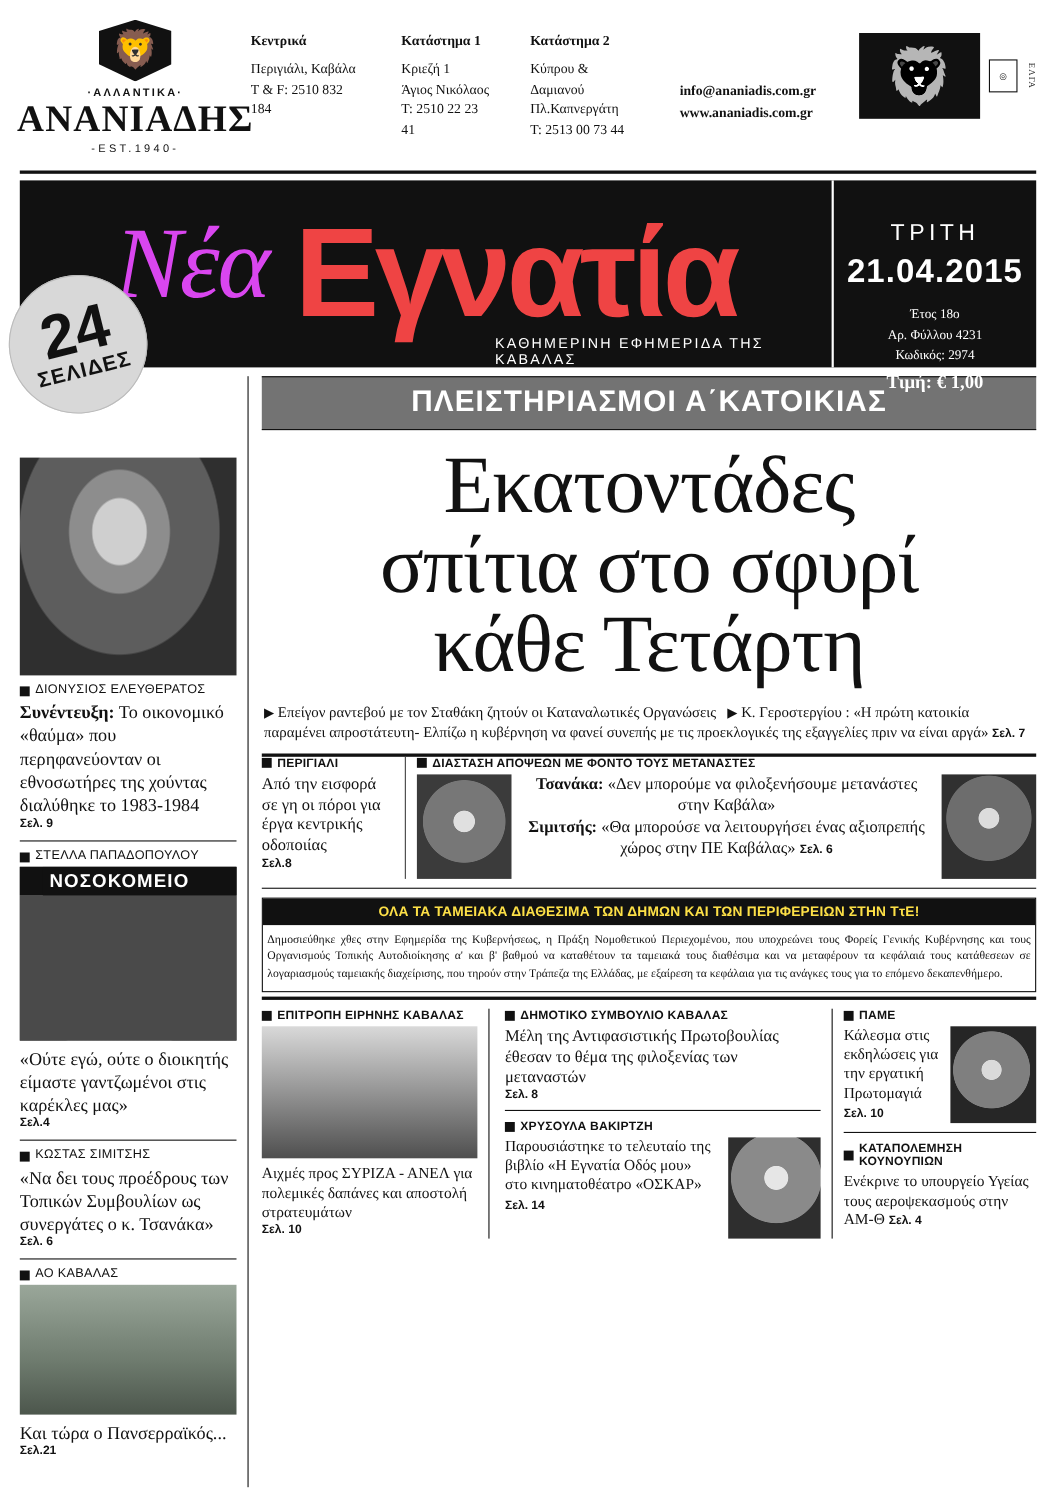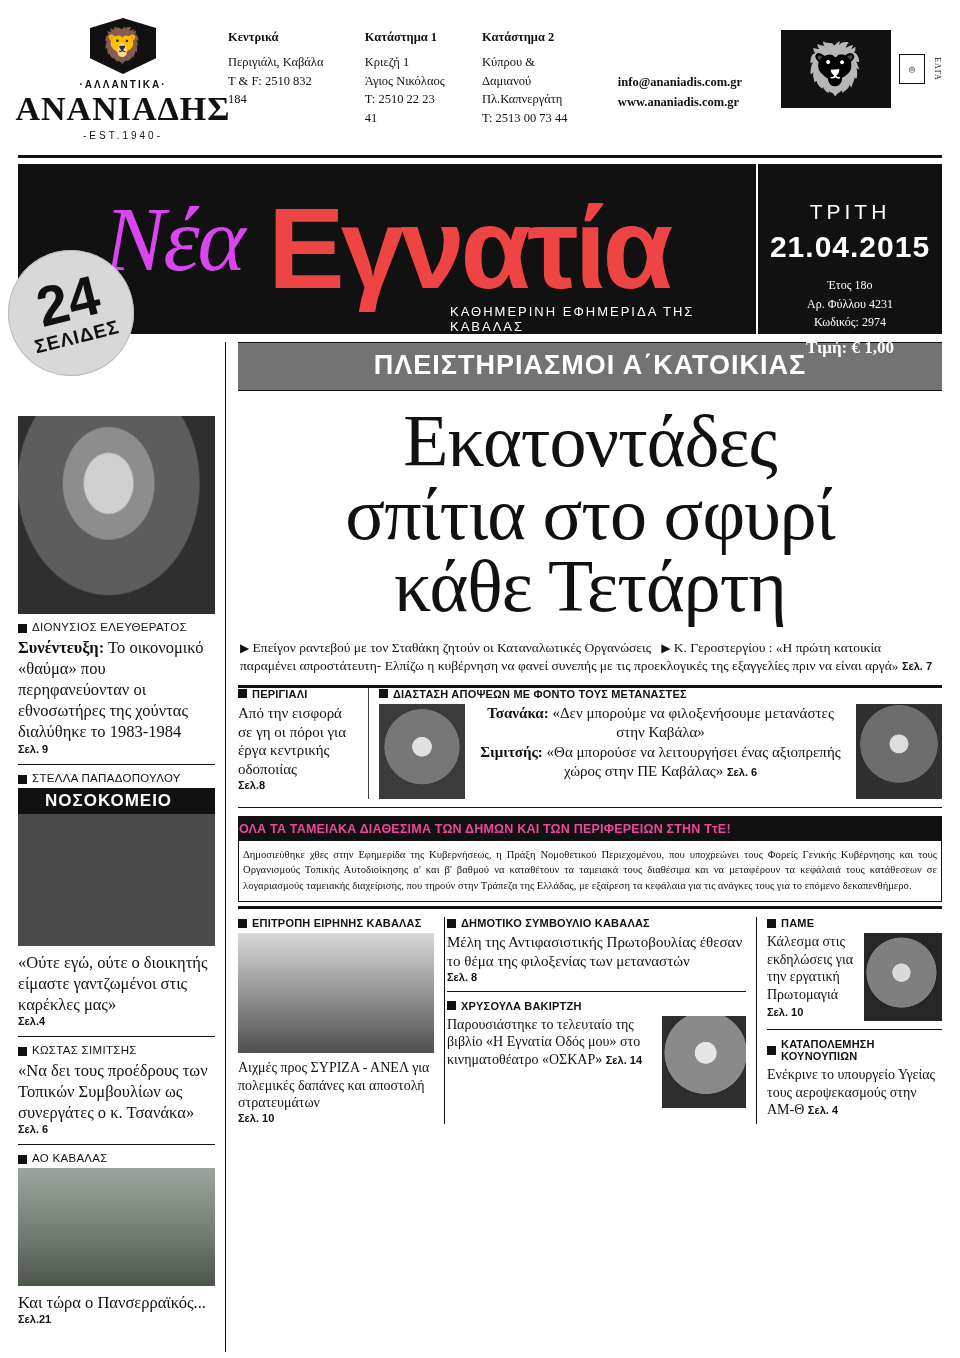--- a/index.html
+++ b/index.html
@@ -128,21 +128,21 @@
 
   .row { display:flex; gap:10px; }
   .hd-lbl {
     display:flex; align-items:center; gap:5px; font-family:"Liberation Sans",sans-serif;
     font-weight:bold; font-size:11px; letter-spacing:0.2px; margin-bottom:4px;
   }
   .txt { font-size:15px; line-height:1.25; }
   .txt.small { font-size:14px; }
 
   .black-strip {
-    background:#111; color:#ec4899; font-family:"Liberation Sans",sans-serif;
+    background:#111; color:#fde047; text-align:center; font-family:"Liberation Sans",sans-serif;
     font-weight:bold; font-size:12.5px; padding:5px 0; letter-spacing:0.2px;
   }
   .justified { font-size:10.6px; line-height:1.45; text-align:justify; padding:6px 4px 8px; }
   .ph-a { height:95px; background:radial-gradient(circle at 50% 45%, #e0e0e0 0 14%, #777 15% 55%, #3b3b3b 56% 100%); }
   .ph-b { height:95px; background:radial-gradient(circle at 50% 42%, #dcdcdc 0 13%, #6d6d6d 14% 55%, #303030 56% 100%); }
   .ph-c { height:120px; background:linear-gradient(#d9d9d9,#9b9b9b 45%,#4f4f4f); }
   .ph-d { height:92px; background:radial-gradient(circle at 52% 40%, #e6e6e6 0 15%, #8a8a8a 16% 58%, #2e2e2e 59% 100%); }
   .ph-e { height:88px; background:radial-gradient(circle at 48% 45%, #dadada 0 14%, #7f7f7f 15% 55%, #262626 56% 100%); }
 </style>
 </head>
@@ -327,21 +327,21 @@
         <div style="width:196px">
           <div class="hd-lbl">
             <span class="sq"></span>
             <span>ΕΠΙΤΡΟΠΗ ΕΙΡΗΝΗΣ ΚΑΒΑΛΑΣ</span>
           </div>
           <div class="photo ph-c"></div>
           <div class="txt small" style="margin-top:6px">Αιχμές προς ΣΥΡΙΖΑ - ΑΝΕΛ για πολεμικές δαπάνες και αποστολή στρατευμάτων</div>
           <div class="ref">Σελ. 10</div>
         </div>
 
-        <div style="flex:1; border-left:1px solid #111; padding-left:2px">
+        <div style="flex:1; border-left:1px solid #111; padding-left:14px">
           <div class="hd-lbl">
             <span class="sq"></span>
             <span>ΔΗΜΟΤΙΚΟ ΣΥΜΒΟΥΛΙΟ ΚΑΒΑΛΑΣ</span>
           </div>
           <div class="txt">Μέλη της Αντιφασιστικής Πρωτοβουλίας έθεσαν το θέμα της φιλοξενίας των μεταναστών</div>
           <div class="ref">Σελ. 8</div>
 
           <div class="hr-thin" style="margin:8px 0"></div>
 
           <div class="hd-lbl">

